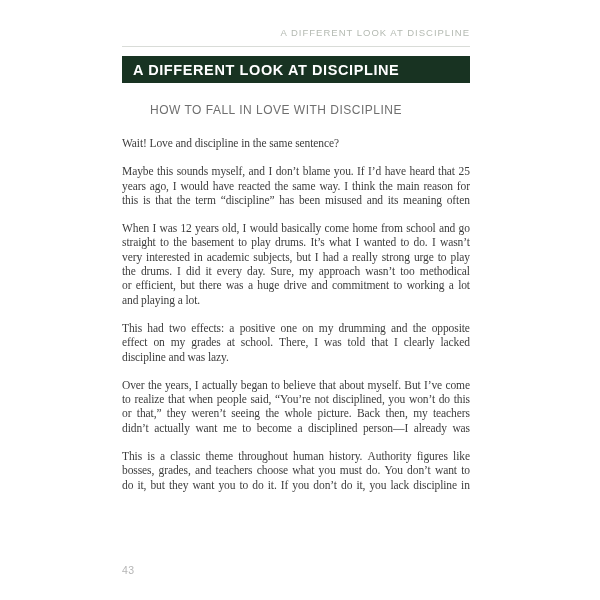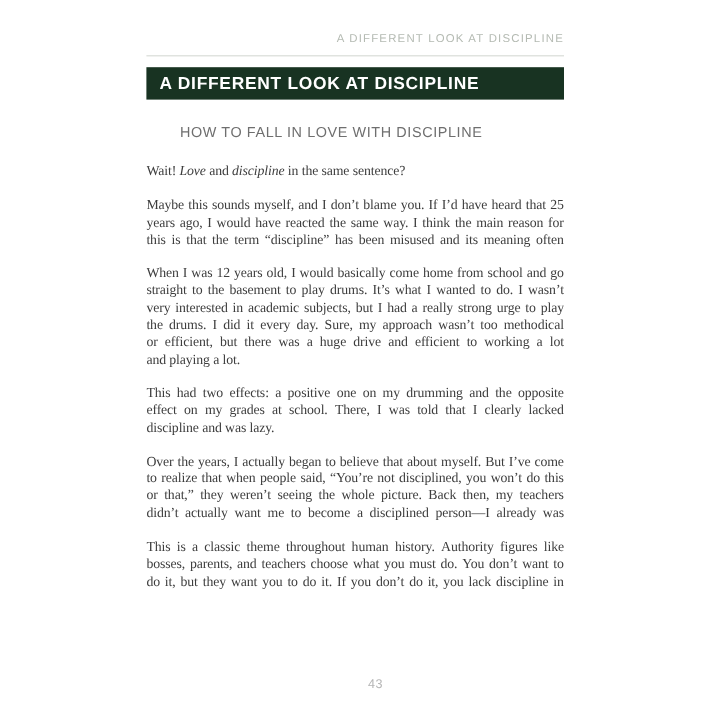--- a/index.html
+++ b/index.html
@@ -73,26 +73,26 @@
     align-items: baseline;
     height: 14.3px;
     line-height: 14.3px;
     overflow: hidden;
     white-space: nowrap;
   }
   .line.last {
     display: block;
     white-space: normal;
   }
-  .it { font-style: italic; }
+  .it { }
 
   .page-number {
     position: absolute;
-    left: 139px; top: 564px; width: 348px;
-    text-align: center;
+    left: 122px; top: 564px; width: 348px;
+    text-align: left;
     font-family: "Liberation Sans", sans-serif;
     font-size: 10.5px;
     letter-spacing: 0.5px;
     color: var(--folio-color, #b5b5b5);
   }
 </style>
 </head>
 <body>
 
 <div class="page">
@@ -231,21 +231,21 @@
         <div class="line">
           <span>or</span>
           <span>efficient,</span>
           <span>but</span>
           <span>there</span>
           <span>was</span>
           <span>a</span>
           <span>huge</span>
           <span>drive</span>
           <span>and</span>
-          <span>efficient</span>
+          <span>commitment</span>
           <span>to</span>
           <span>working</span>
           <span>a</span>
           <span>lot</span>
         </div>
         <div class="line last"><span>and playing a lot.</span></div>
       </div>
       <div class="para">
         <div class="line">
           <span>This</span>
@@ -349,21 +349,21 @@
           <span>theme</span>
           <span>throughout</span>
           <span>human</span>
           <span>history.</span>
           <span>Authority</span>
           <span>figures</span>
           <span>like</span>
         </div>
         <div class="line">
           <span>bosses,</span>
-          <span>parents,</span>
+          <span>grades,</span>
           <span>and</span>
           <span>teachers</span>
           <span>choose</span>
           <span>what</span>
           <span>you</span>
           <span>must</span>
           <span>do.</span>
           <span>You</span>
           <span>don’t</span>
           <span>want</span>

